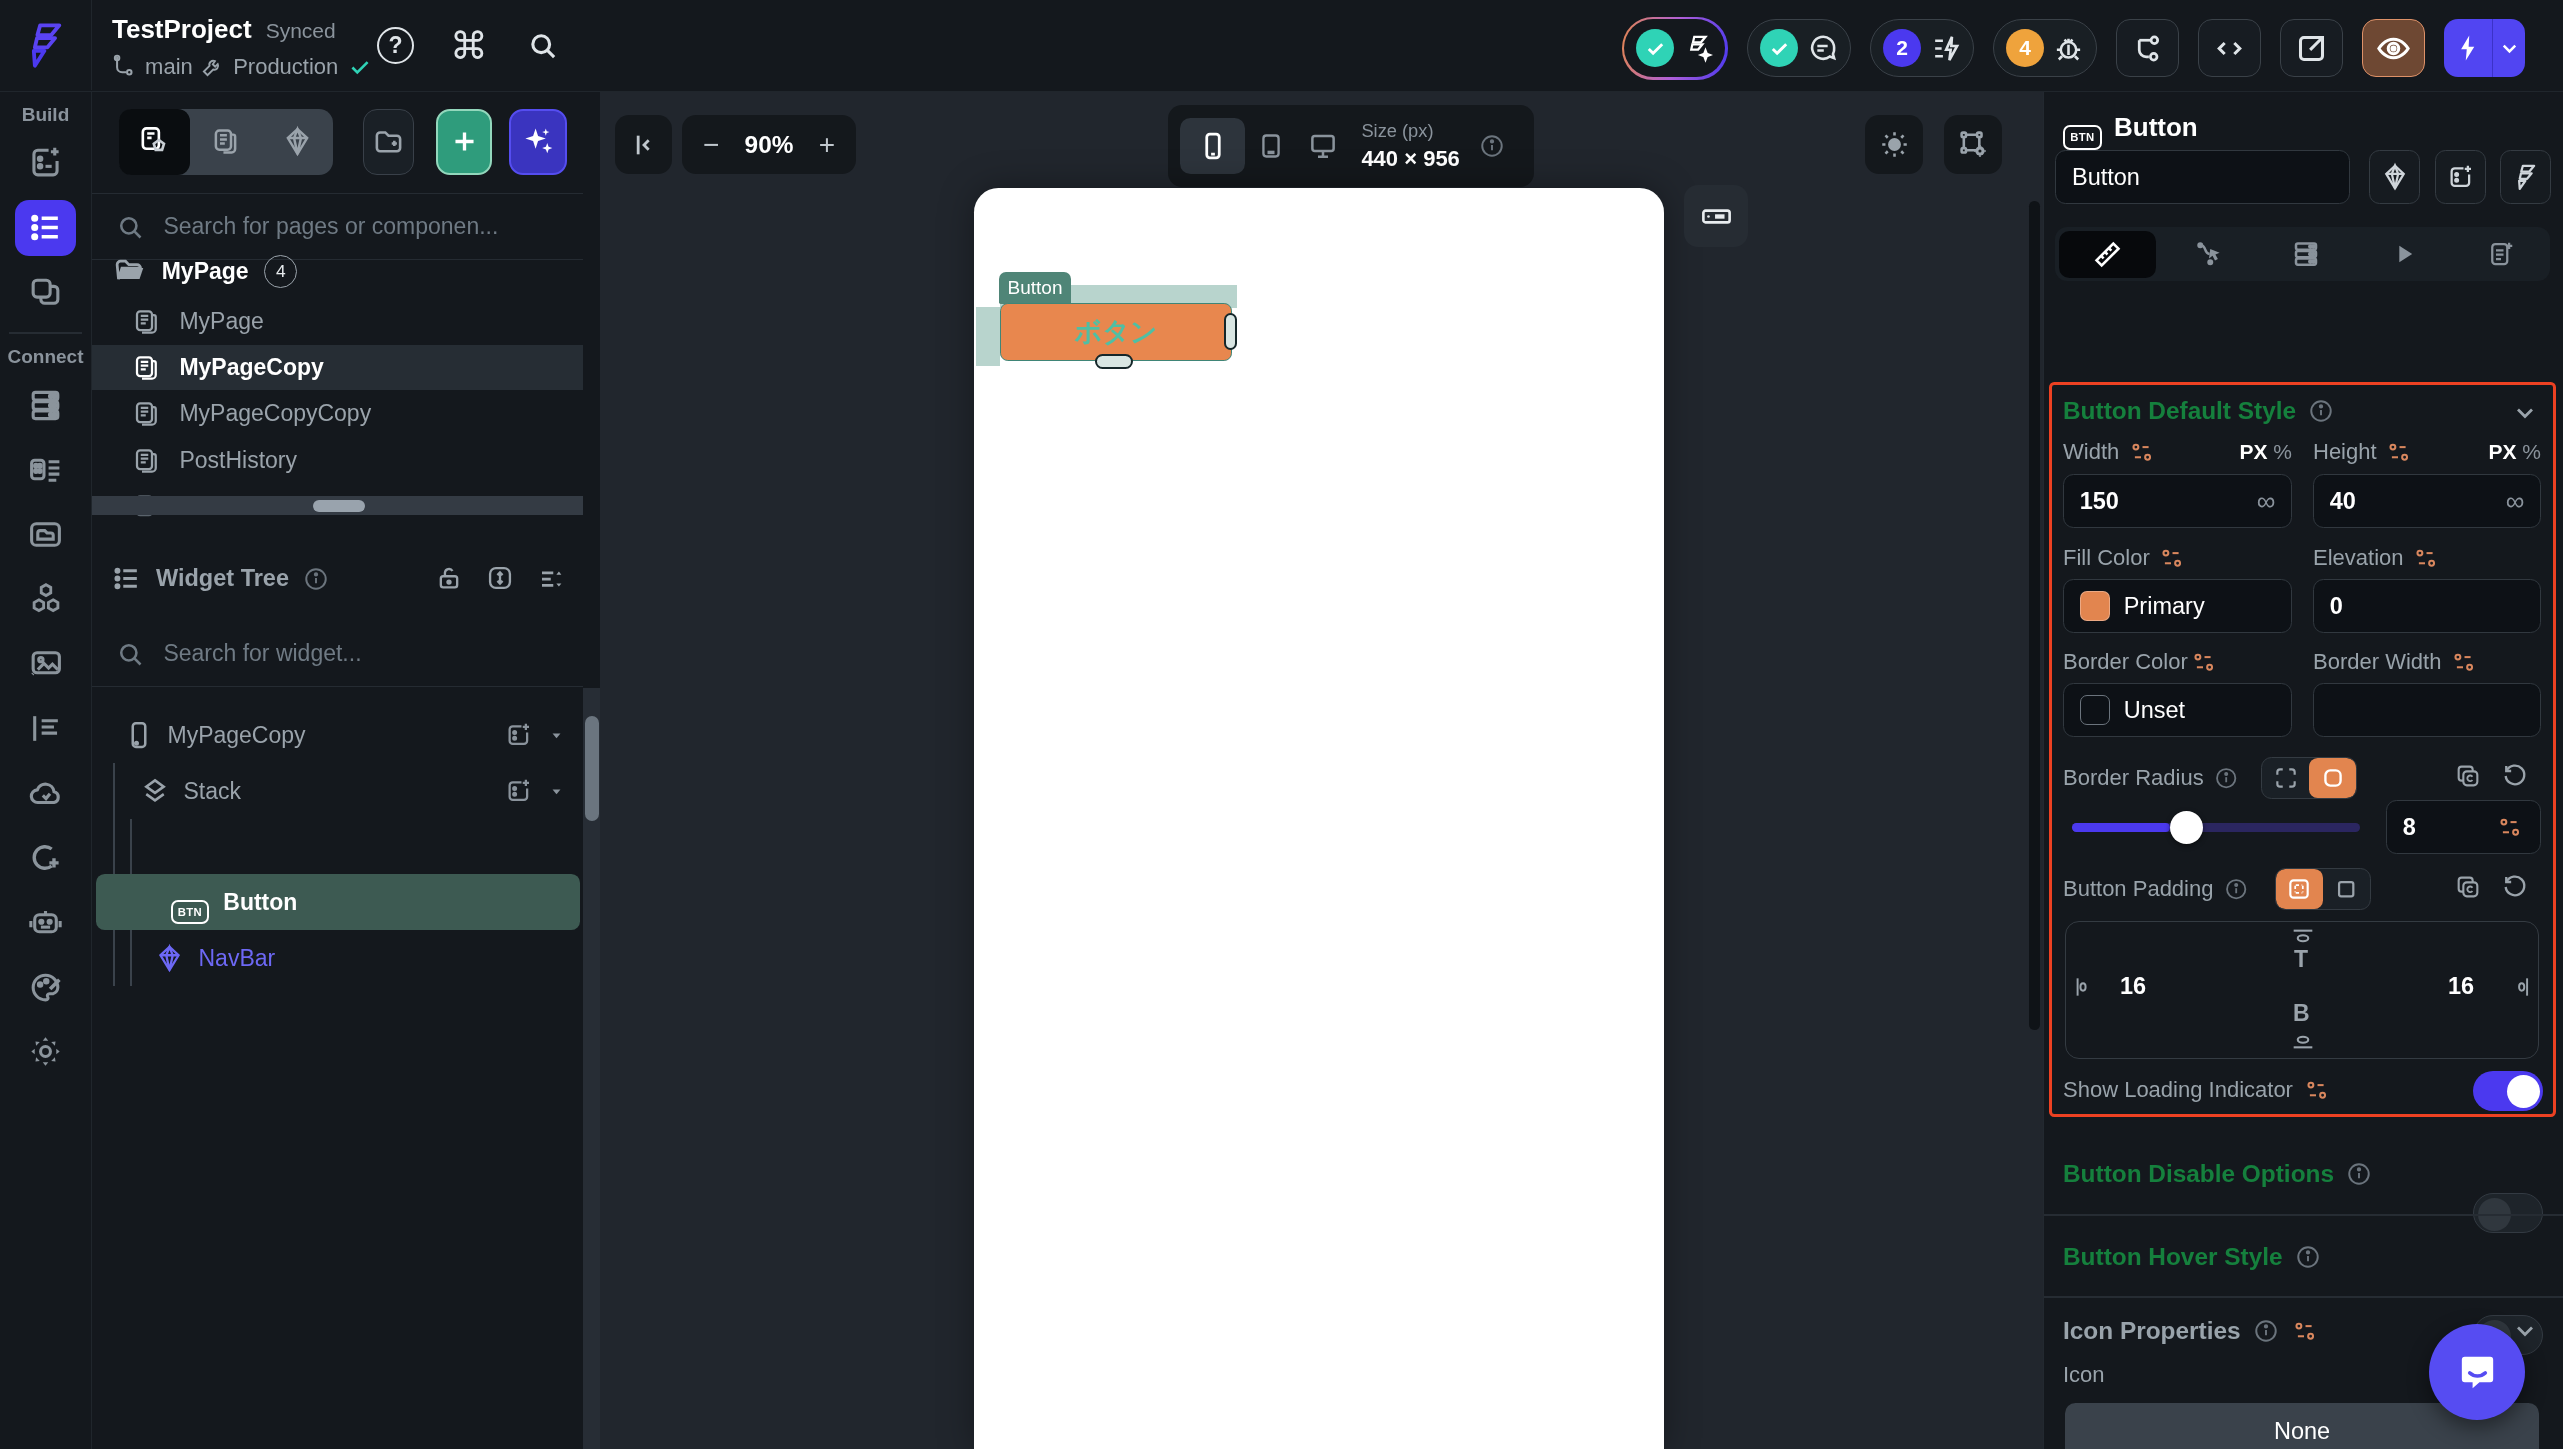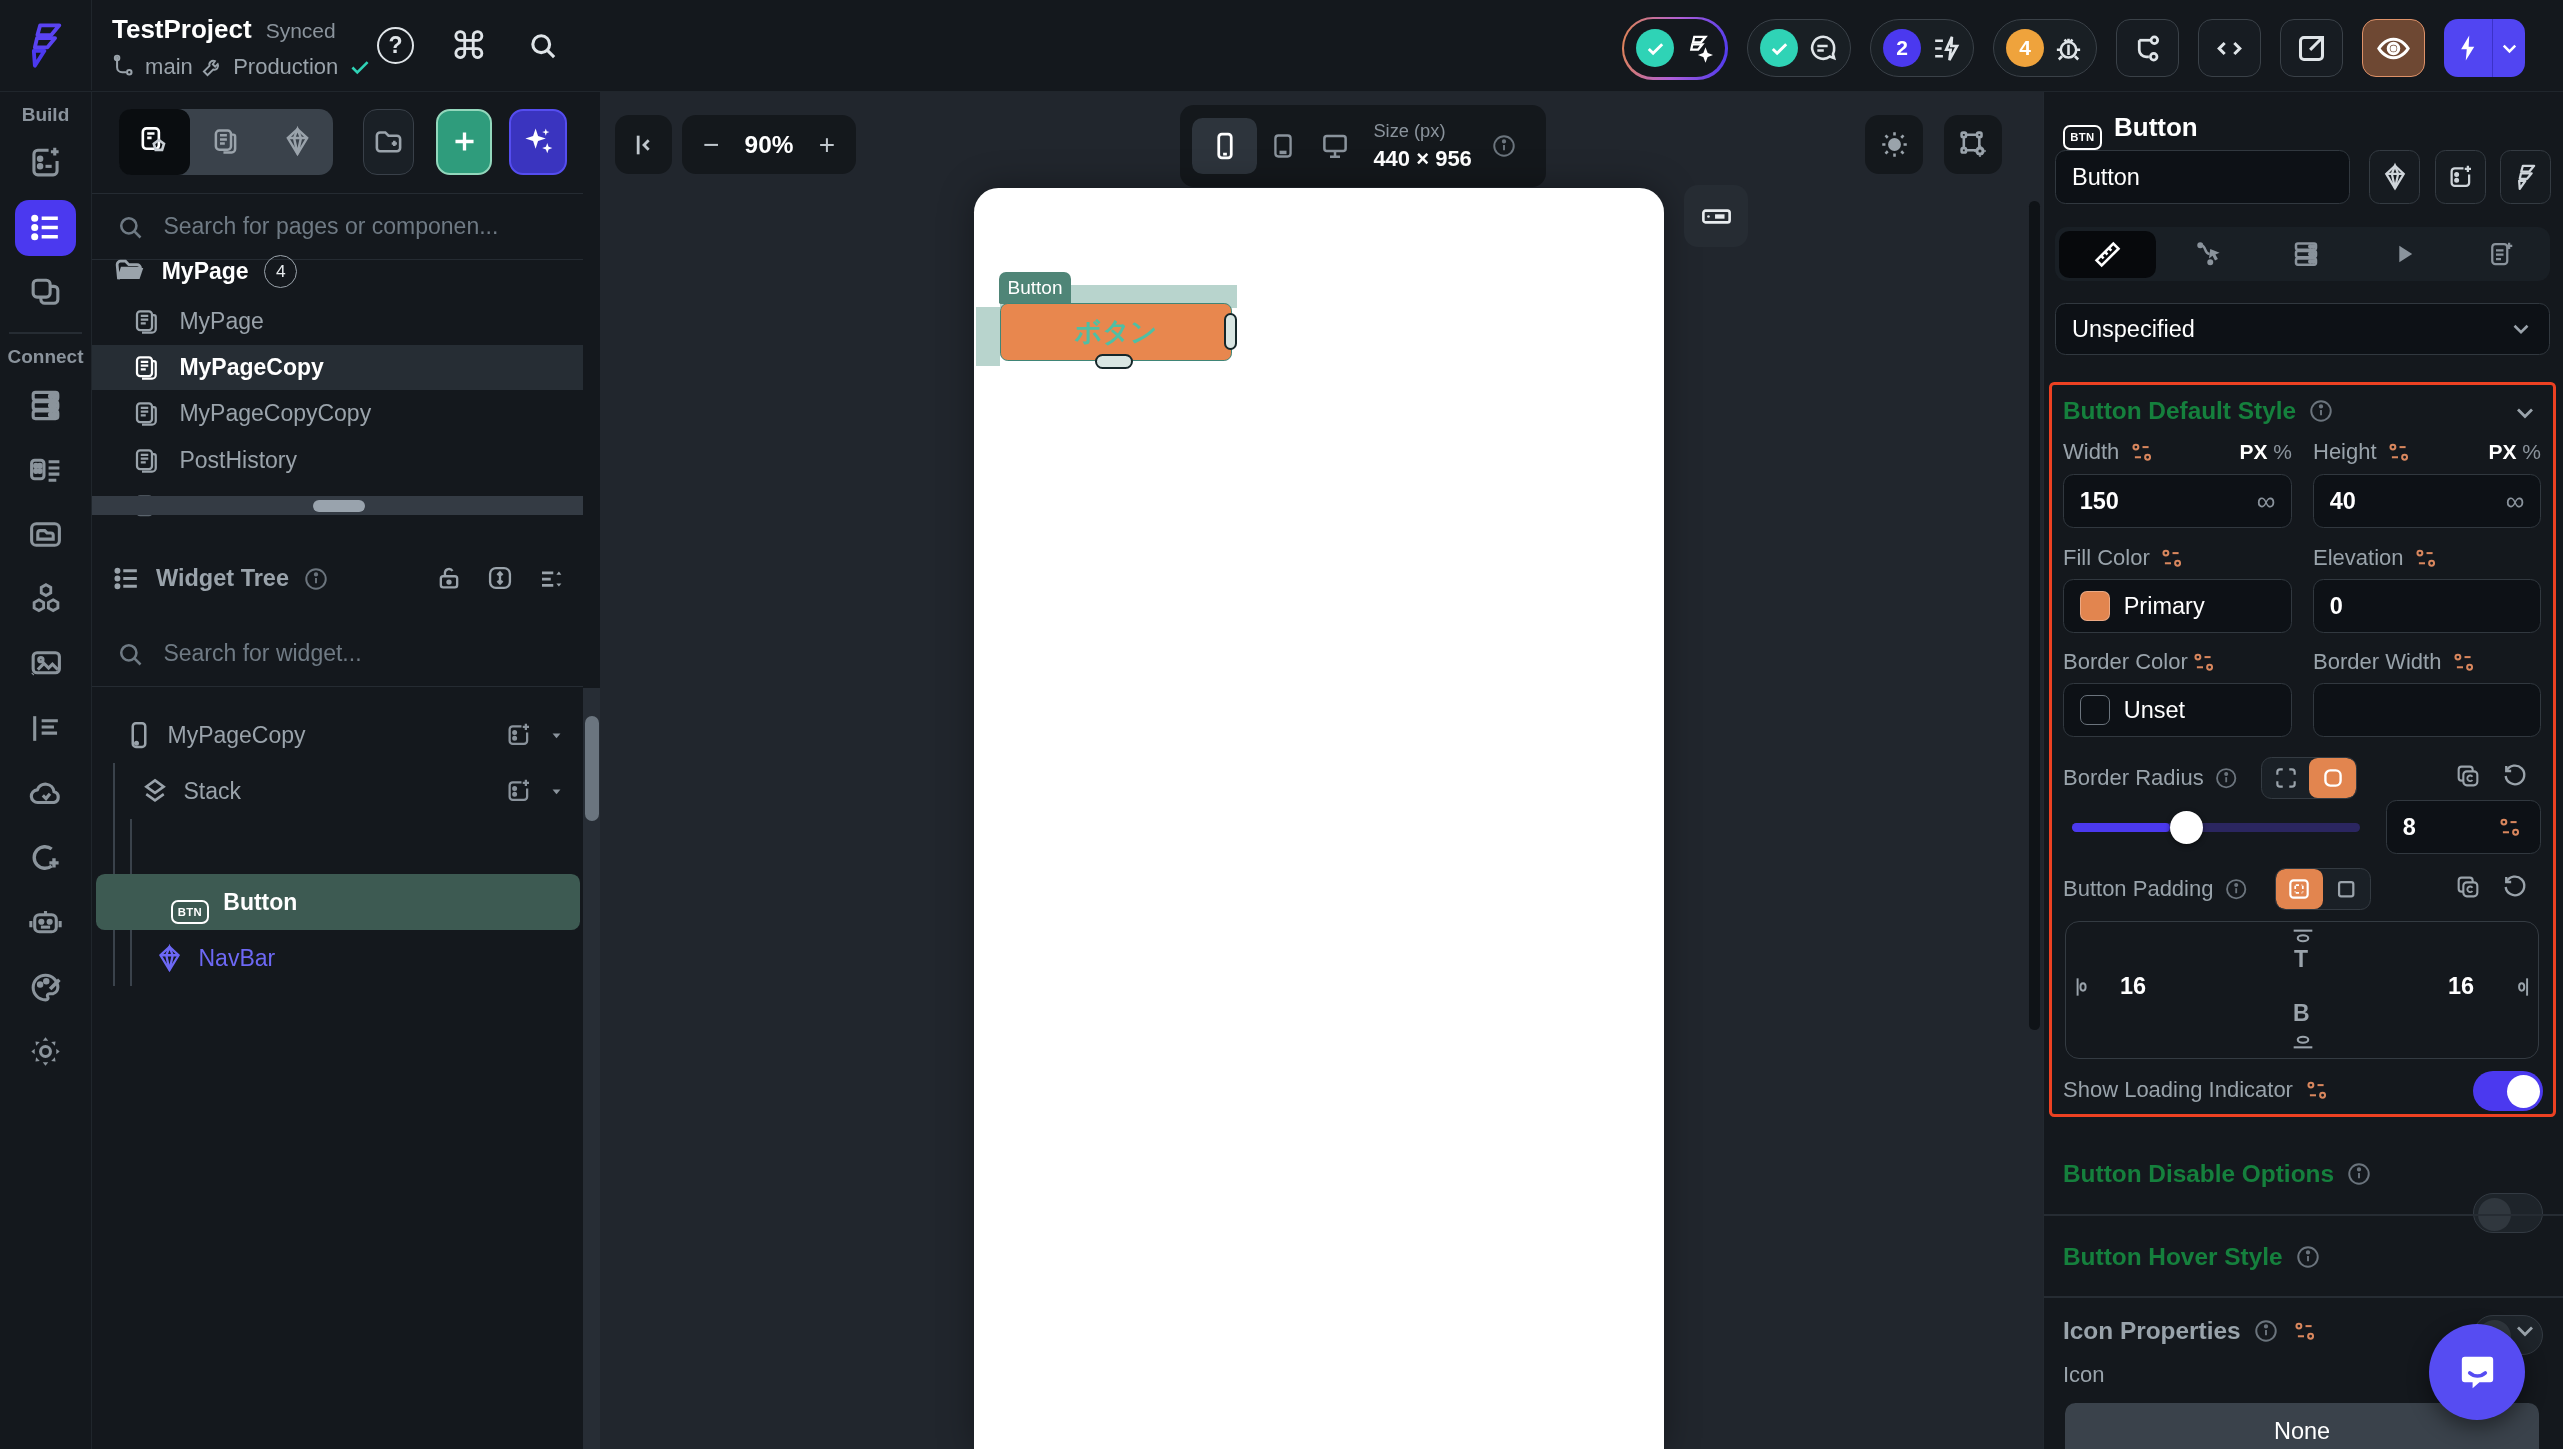--- a/index.html
+++ b/index.html
@@ -65,21 +65,21 @@
   .tree-row { position:absolute; left:3.5px; width:484px; height:56px; display:flex; align-items:center; gap:14px; color:#c3cad1; font-size:23px; border-radius:8.7px; cursor:pointer; }
   .tree-row .ric { margin-left:auto; display:flex; align-items:center; gap:12.2px; color:#8a939c; padding-right:14px; }
   .guide { position:absolute; width:1.7px; background:#3a424b; }
 
   
   #canvas { position:absolute; left:600px; top:92px; width:1443px; height:1358px; background:#21262d; }
   .cv-btn { position:absolute; background:#14181c; border-radius:14px; display:flex; align-items:center; justify-content:center; color:#c0c7cd; cursor:pointer; }
   #zoom-pill { position:absolute; left:82px; top:23px; width:174px; height:59px; background:#14181c; border-radius:14px; display:flex; align-items:center; justify-content:space-between; padding:0 21px; }
   #zoom-value { font-size:24.4px; font-weight:bold; color:#fff; }
   .zoom-sign { font-size:28px; color:#c0c7cd; cursor:pointer; }
-  #device-pill { position:absolute; left:580px; top:13px; width:366px; height:82px; background:#14181c; border-radius:14px; display:flex; align-items:center; }
+  #device-pill { position:absolute; left:568px; top:13px; width:366px; height:82px; background:#14181c; border-radius:14px; display:flex; align-items:center; }
   #device-seg-phone { width:65px; height:56px; margin-left:12.2px; background:#2d343c; border-radius:10.5px; display:flex; align-items:center; justify-content:center; color:#fff; cursor:pointer; }
   .device-ic { width:52px; display:flex; justify-content:center; color:#8a939c; cursor:pointer; }
   #size-block { margin-left:12.2px; }
   #size-label { font-size:18.3px; color:#8a939c; }
   #size-value { font-size:22px; font-weight:bold; margin-top:3.5px; }
   #device-info { margin-left:19px; color:#6b747d; }
   #phone-frame { position:absolute; left:374px; top:96px; width:690px; height:1262px; background:#ffffff; border-radius:24.4px 24.4px 0 0; box-shadow:0 0 35px rgba(0,0,0,.35); }
   #kbd-float { position:absolute; left:1084px; top:93px; width:64px; height:62px; background:#262c33; border-radius:14px; display:flex; align-items:center; justify-content:center; color:#e8ecef; cursor:pointer; }
   #canvas-scrollbar { position:absolute; left:1429px; top:109px; width:10.5px; height:829px; background:#0f1317; border-radius:5.2px; }
   #sel-tag { position:absolute; left:399px; top:180px; width:72px; height:32px; background:#4f8577; border-radius:7px 7px 1.7px 1.7px; color:#fff; font-size:19px; display:flex; align-items:center; justify-content:center; }
@@ -704,26 +704,20 @@
     </div>
     <div class="insp-tab">
       <svg width="30" height="30" viewBox="0 0 24 24" fill="none" stroke="currentColor" stroke-width="1.8">
           <rect x="5" y="4" width="12" height="16" rx="2.5"></rect>
           <path d="M8 9h6M8 12.5h6M8 16h4"></path>
           <path d="M18.5 3v5M16 5.5h5"></path>
         </svg>
     </div>
   </div>
 
-  <div class="field" id="style-dropdown">
-    <span style="font-size:23.5px;">Unspecified</span>
-    <svg class="suffix" width="26" height="26" viewBox="0 0 24 24" fill="none" stroke="#9aa3ab" stroke-width="2.4" style="margin-left:auto;">
-        <path d="m6 9 6 6 6-6"></path>
-      </svg>
-  </div>
 
   <div id="red-section"></div>
 
   <div class="abs row" style="left:19px;top:305px;gap:12.2px;">
     <span class="white-label">Button Default Style</span>
     <svg width="26" height="26" viewBox="0 0 24 24" fill="none" stroke="#6b747d" stroke-width="1.8">
         <circle cx="12" cy="12" r="9"></circle>
         <path d="M12 11v5"></path>
         <circle cx="12" cy="7.8" r="1.1" fill="#6b747d"></circle>
       </svg>

